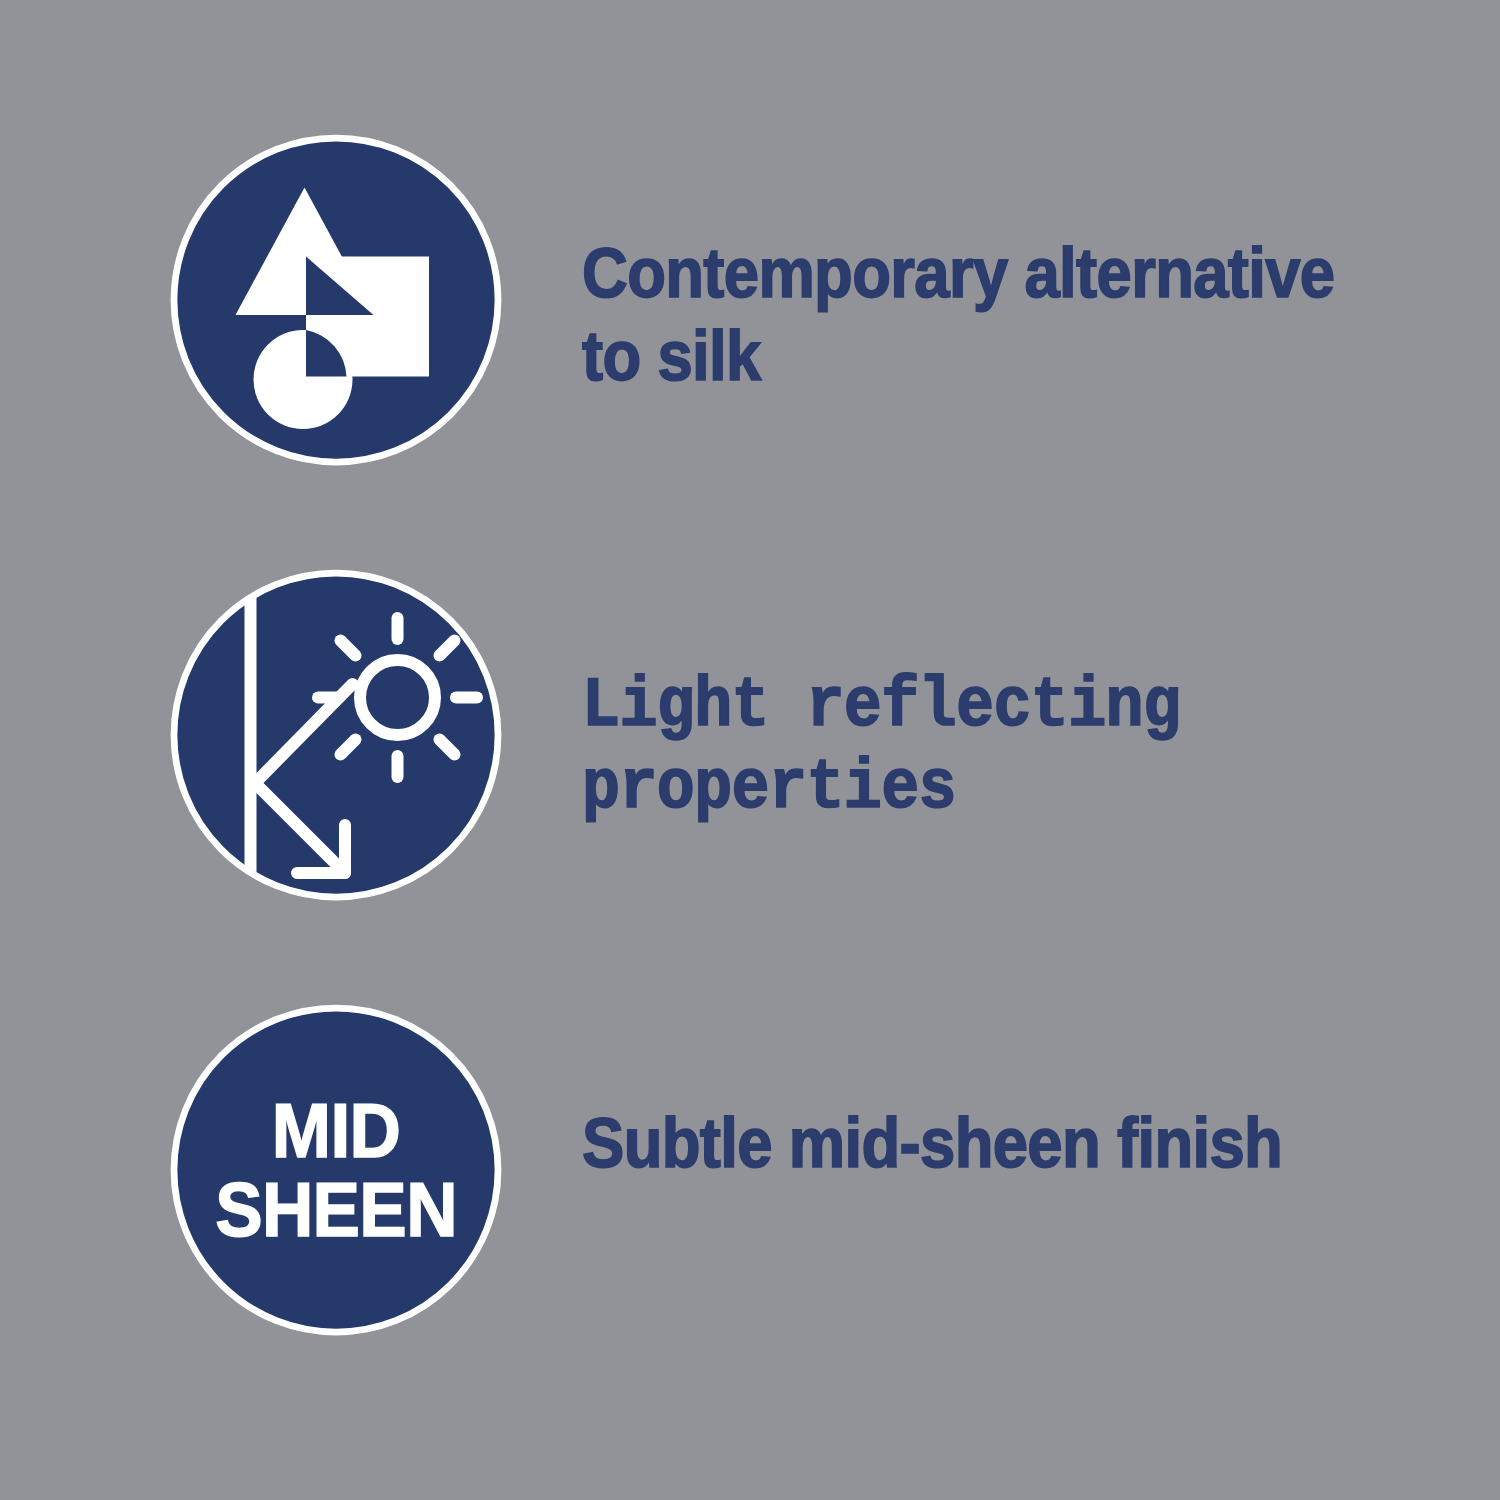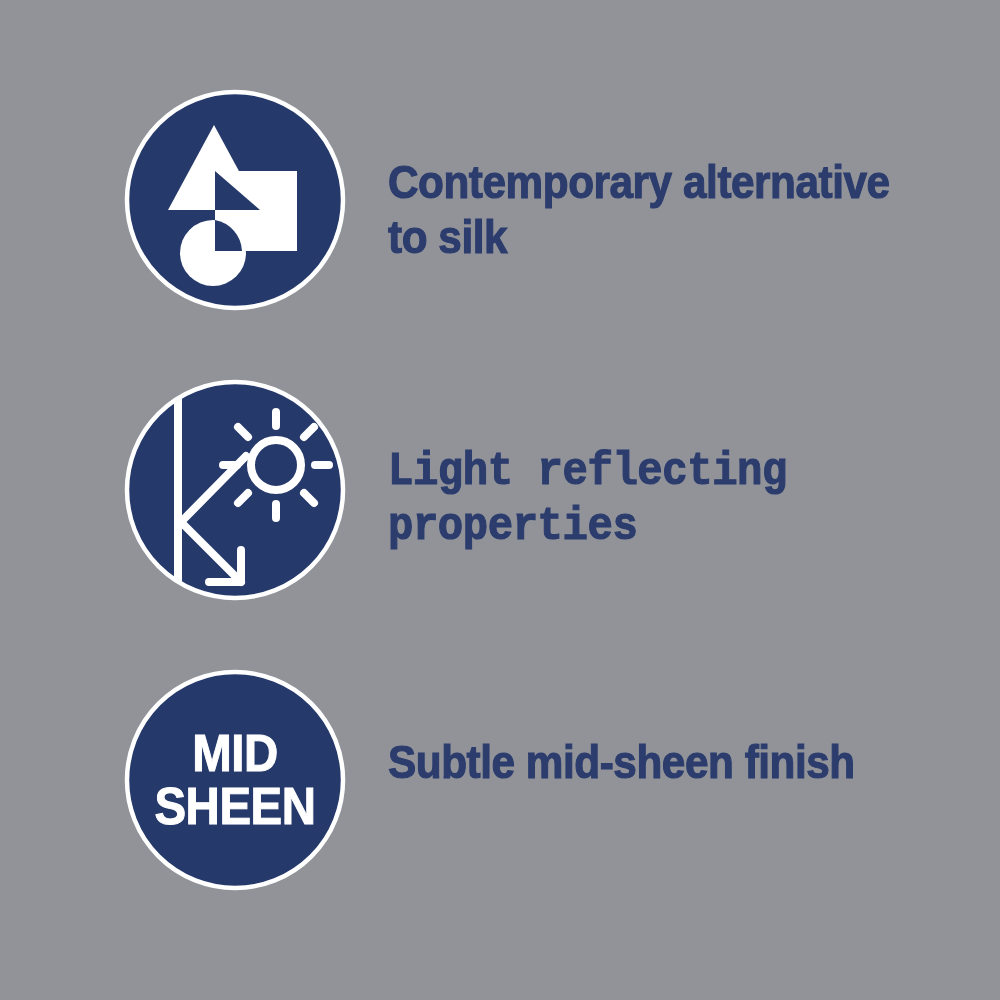--- a/index.html
+++ b/index.html
@@ -31,21 +31,21 @@
     display: flex;
     align-items: center;
   }
 
   #row-0 { top: 55px; }
   #row-1 { top: 345px; font-family: Liberation Mono, monospace; }
   #row-2 { top: 635px; }
 
   .icon-badge {
     position: absolute;
-    left: 125px;
+    left: 114px;
     top: 35px;
     width: 220px;
     height: 220px;
   }
 
   .icon-badge svg {
     display: block;
     width: 220px;
     height: 220px;
     overflow: visible;

